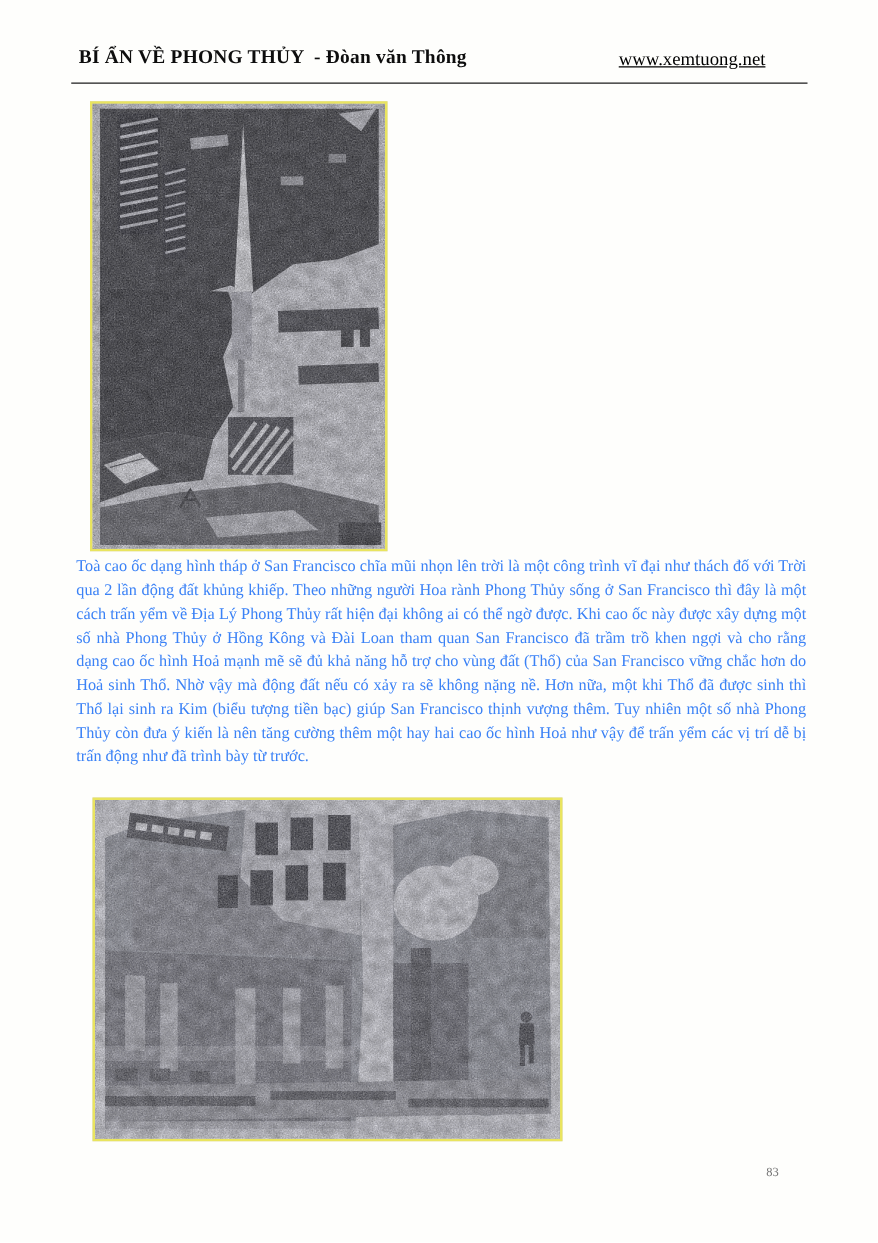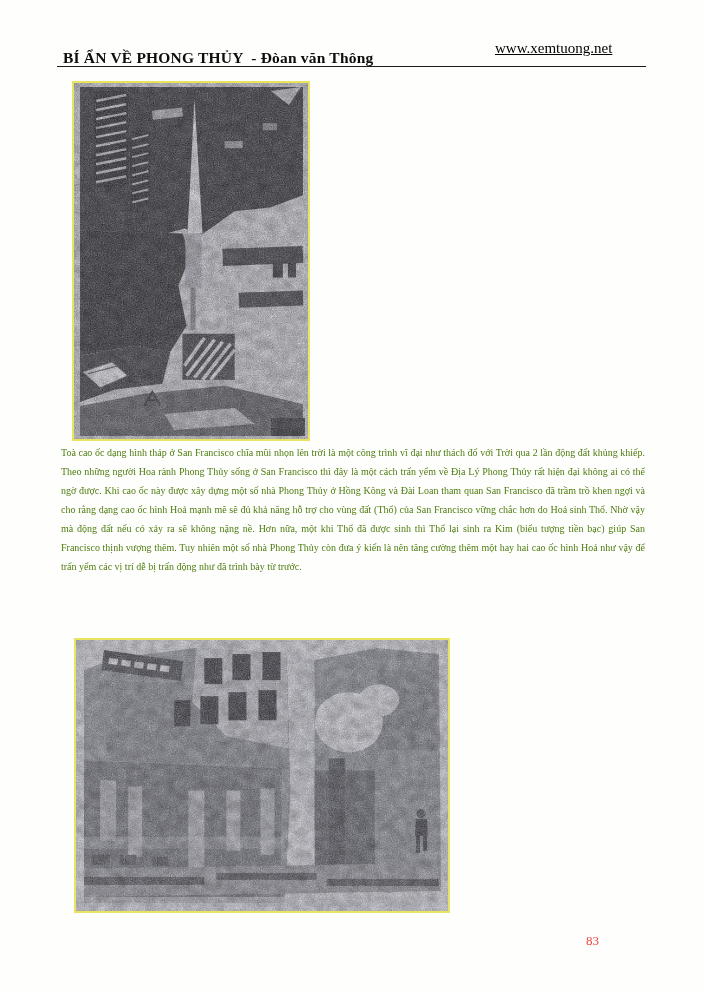--- a/index.html
+++ b/index.html
@@ -2,43 +2,43 @@
 <html><head>
 <meta charset="utf-8">
 <style>
   html,body{margin:0;padding:0;background:#ffffff;}
   .page{
     position:relative;width:702px;height:994px;background:#fefefc;
     font-family:"Liberation Serif","DejaVu Serif",serif;color:#111;overflow:hidden;
   }
   .hdr-title{
     position:absolute;left:63px;top:37px;font-size:15.5px;font-weight:bold;
-    letter-spacing:.2px;white-space:pre;color:#0d0d0d;margin-top:12px;
+    letter-spacing:.2px;white-space:pre;color:#0d0d0d;
   }
   .hdr-link{
     position:absolute;left:495px;top:40px;font-size:15px;color:#000000;
     text-decoration:underline;cursor:pointer;
   }
   .hdr-rule{
     position:absolute;left:57px;top:66px;width:589px;height:0;
     border-top:1.6px solid #1c1c1c;
   }
   .photo{
     position:absolute;margin:0;padding:0;border:2.5px solid #e9e45f;
     background:#d7d7e1;box-sizing:border-box;line-height:0;
   }
   .photo-tower{left:72px;top:81px;width:238px;height:360px;}
   .photo-damage{left:74px;top:638px;width:376px;height:275px;}
   .photo svg{width:100%;height:100%;display:block;}
   .body-par{
     position:absolute;left:61px;top:443px;width:584px;margin:0;
-    font-size:10px;line-height:19px;text-align:justify;color:#4d7c0f;
+    font-size:13px;line-height:19px;text-align:justify;color:#3b82f6;
   }
   .page-num{
-    position:absolute;left:586px;top:933px;font-size:13px;color:#ef4444;
+    position:absolute;left:613px;top:933px;font-size:10px;color:#737373;
   }
 </style>
 </head>
 <body>
 
 <svg width="0" height="0" style="position:absolute" aria-hidden="true">
   <defs>
     <filter id="specB" x="0%" y="0%" width="100%" height="100%">
       <feTurbulence type="fractalNoise" baseFrequency="0.85" numOctaves="2" seed="7" stitchTiles="stitch"></feTurbulence>
       <feColorMatrix type="matrix" values="0 0 0 0 0  0 0 0 0 0  0 0 0 0 0  0.55 0.55 0.55 0 -0.35"></feColorMatrix>

